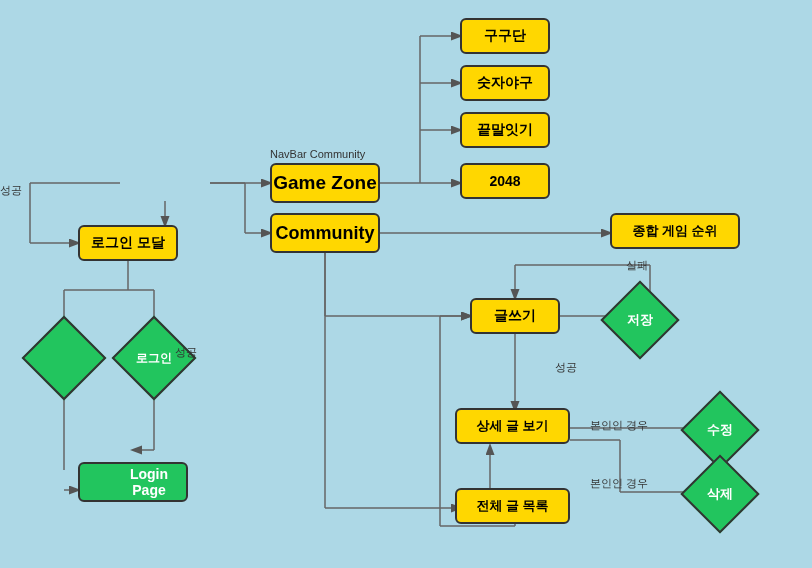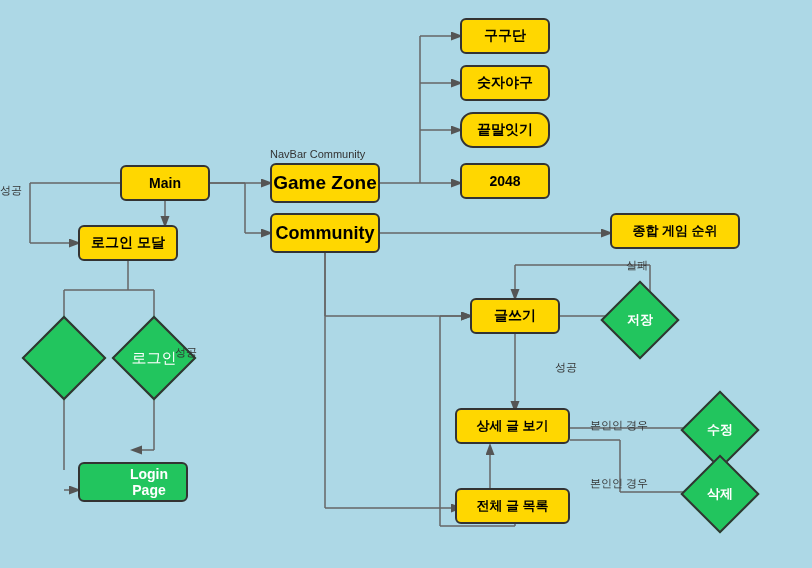--- a/index.html
+++ b/index.html
@@ -124,48 +124,47 @@
     <line x1="570" y1="440" x2="620" y2="440" stroke="#666" stroke-width="1.5"></line>
     <line x1="620" y1="440" x2="620" y2="492" stroke="#666" stroke-width="1.5"></line>
     <line x1="620" y1="492" x2="700" y2="492" stroke="#666" stroke-width="1.5" marker-end="url(#arr)"></line>
 
     <line x1="325" y1="253" x2="325" y2="508" stroke="#666" stroke-width="1.5"></line>
     <line x1="325" y1="508" x2="460" y2="508" stroke="#666" stroke-width="1.5" marker-end="url(#arr)"></line>
 
     <line x1="490" y1="490" x2="490" y2="446" stroke="#666" stroke-width="1.5" marker-end="url(#arr)"></line>
   </svg>
 
-  <div class="node-yellow" style="left:120px;top:165px;width:90px;height:36px;">Main</div>
 
   <div class="node-yellow" style="left:78px;top:225px;width:100px;height:36px;">로그인 모달</div>
 
   <div style="position:absolute;left:28px;top:340px;width:72px;height:36px;">
     <div style="position:absolute;width:60px;height:60px;background:#22C55E;border:2px solid #333;transform:rotate(45deg);top:-12px;left:6px;"></div>
   </div>
 
   <div style="position:absolute;left:118px;top:340px;width:72px;height:36px;">
     <div style="position:absolute;width:60px;height:60px;background:#22C55E;border:2px solid #333;transform:rotate(45deg);top:-12px;left:6px;"></div>
     <div style="position:absolute;width:60px;height:36px;top:0;left:6px;display:flex;align-items:center;justify-content:center;z-index:2;">
-      <span style="font-size:15px;font-weight:normal;color:white;">로그인</span>
+      <span style="font-size:12px;font-weight:bold;color:white;">로그인</span>
     </div>
   </div>
 
   <div class="node-green" style="left:78px;top:462px;width:110px;height:40px;padding-left:32px;">Login Page</div>
 
   <div class="label-text" style="left:270px;top:148px;">NavBar Community</div>
 
   <div class="node-yellow" style="left:270px;top:163px;width:110px;height:40px;font-size:19px;">Game Zone</div>
 
   <div class="node-yellow" style="left:270px;top:213px;width:110px;height:40px;font-size:18px;">Community</div>
 
   <div class="node-yellow" style="left:460px;top:65px;width:90px;height:36px;">숫자야구</div>
 
   <div class="node-yellow" style="left:460px;top:18px;width:90px;height:36px;">구구단</div>
 
-  <div class="node-yellow" style="left:460px;top:112px;width:90px;height:36px;border-radius:13px;">끝말잇기</div>
+  <div class="node-yellow" style="left:460px;top:112px;width:90px;height:36px;">끝말잇기</div>
 
   <div class="node-yellow" style="left:460px;top:163px;width:90px;height:36px;">2048</div>
 
   <div class="node-yellow" style="left:610px;top:213px;width:130px;height:36px;font-size:13px;">종합 게임 순위</div>
 
   <div class="node-yellow" style="left:470px;top:298px;width:90px;height:36px;">글쓰기</div>
 
   <div style="position:absolute;left:608px;top:288px;width:64px;height:64px;">
     <div style="position:absolute;width:56px;height:56px;background:#22C55E;border:2px solid #333;transform:rotate(45deg);top:4px;left:4px;"></div>
     <div style="position:absolute;width:64px;height:64px;top:0;left:0;display:flex;align-items:center;justify-content:center;z-index:2;">

